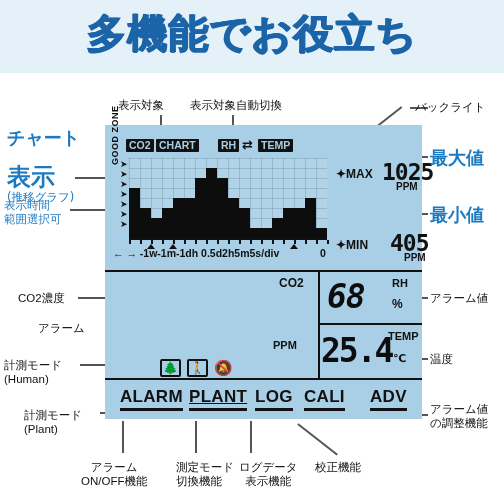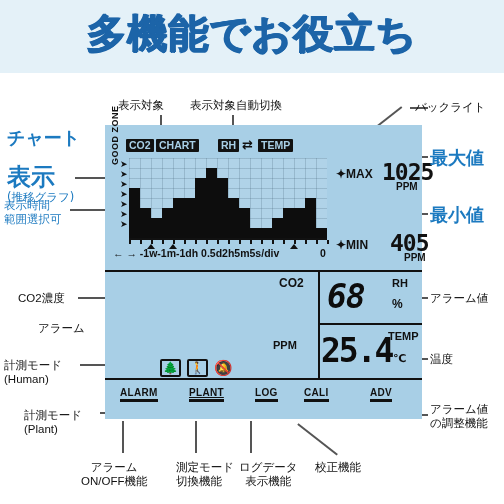--- a/index.html
+++ b/index.html
@@ -151,21 +151,21 @@
     font-size:15px; line-height:17px; color:#111; margin-right:2px;
   }
   .icon-box{
     border:2px solid #111; border-radius:2px; padding:0 1px;
     font-size:12px; line-height:14px;
   }
 
   
   .fn-btn{
     position:absolute; top:262px;
-    font-size:10px; font-weight:bold; color:#111;
+    font-size:17px; font-weight:bold; color:#111;
     font-family:"Liberation Sans",sans-serif;
     border-bottom:3px solid #111; padding-bottom:1px; letter-spacing:.3px;
   }
   #fn-alarm{ left:15px; }
   #fn-plant{ left:84px;text-decoration:underline; }
   #fn-log{   left:150px; }
   #fn-cali{  left:199px; }
   #fn-adv{   left:265px; }
 
   

